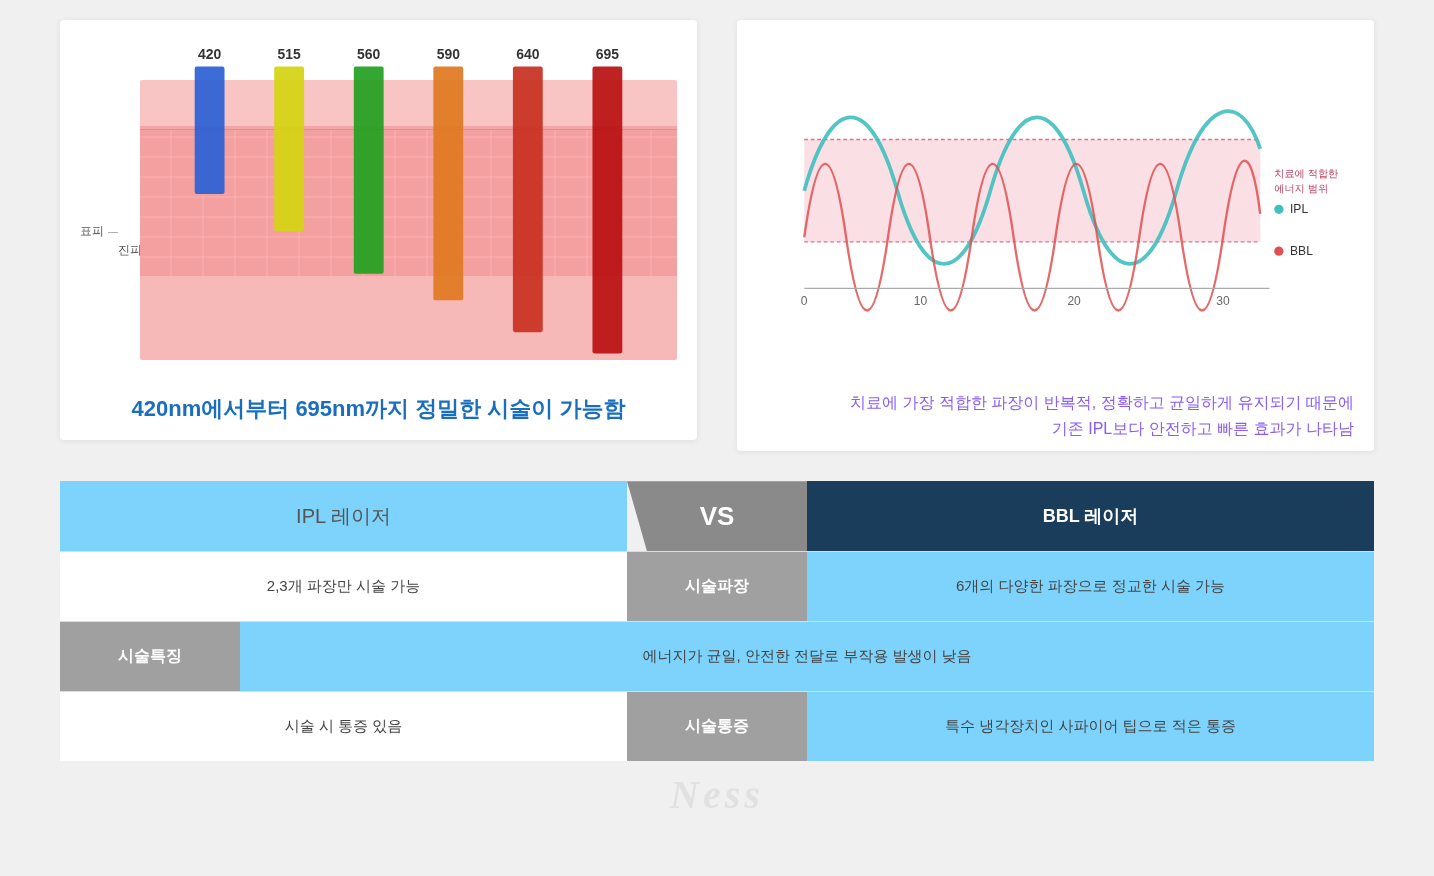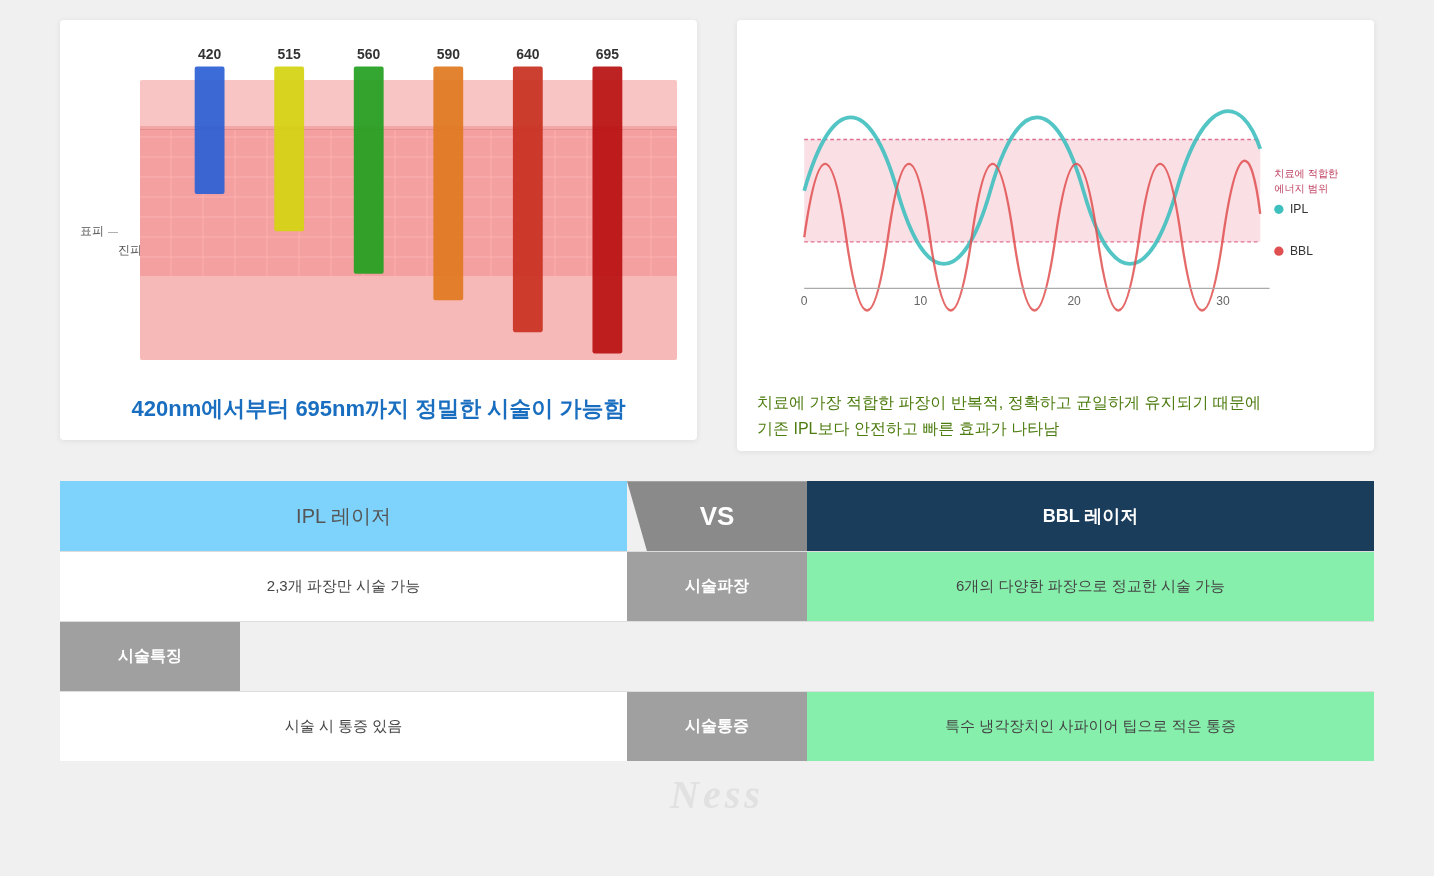--- a/index.html
+++ b/index.html
@@ -197,43 +197,43 @@
       display: flex;
       align-items: center;
       justify-content: center;
       font-size: 16px;
       font-weight: 600;
       color: #fff;
     }
 
     .cell-bbl {
       flex: 1;
-      background: #86efac;
+      background: #7dd3fc;
       display: flex;
       align-items: center;
       justify-content: center;
       font-size: 15px;
       color: #444;
     }
 
     .watermark {
       text-align: center;
       font-size: 40px;
       font-weight: 700;
       color: rgba(180,180,180,0.25);
       letter-spacing: 4px;
       margin-top: 10px;
       font-family: serif;
       font-style: italic;
     }
 
     .caption-sub {
-      text-align: left;
+      text-align: right;
       font-size: 16px;
-      color: #4d7c0f;
+      color: #8b5cf6;
       margin-top: 10px;
       line-height: 1.6;
     }
   </style>
 </head>
 <body>
 
 <div class="page-wrapper">
 
   <div class="charts-row">
@@ -331,20 +331,23 @@
         <span>2,3개 파장만 시술 가능</span>
       </div>
       <div class="cell-label">시술파장</div>
       <div class="cell-bbl">
         <span>6개의 다양한 파장으로 정교한 시술 가능</span>
       </div>
     </div>
 
     <div class="comparison-row">
       <div class="cell-label">시술특징</div>
+      <div class="cell-bbl">
+        <span>에너지가 균일, 안전한 전달로 부작용 발생이 낮음</span>
+      </div>
     </div>
 
     <div class="comparison-row">
       <div class="cell-ipl">
         <span>시술 시 통증 있음</span>
       </div>
       <div class="cell-label">시술통증</div>
       <div class="cell-bbl">
         <span>특수 냉각장치인 사파이어 팁으로 적은 통증</span>
       </div>

